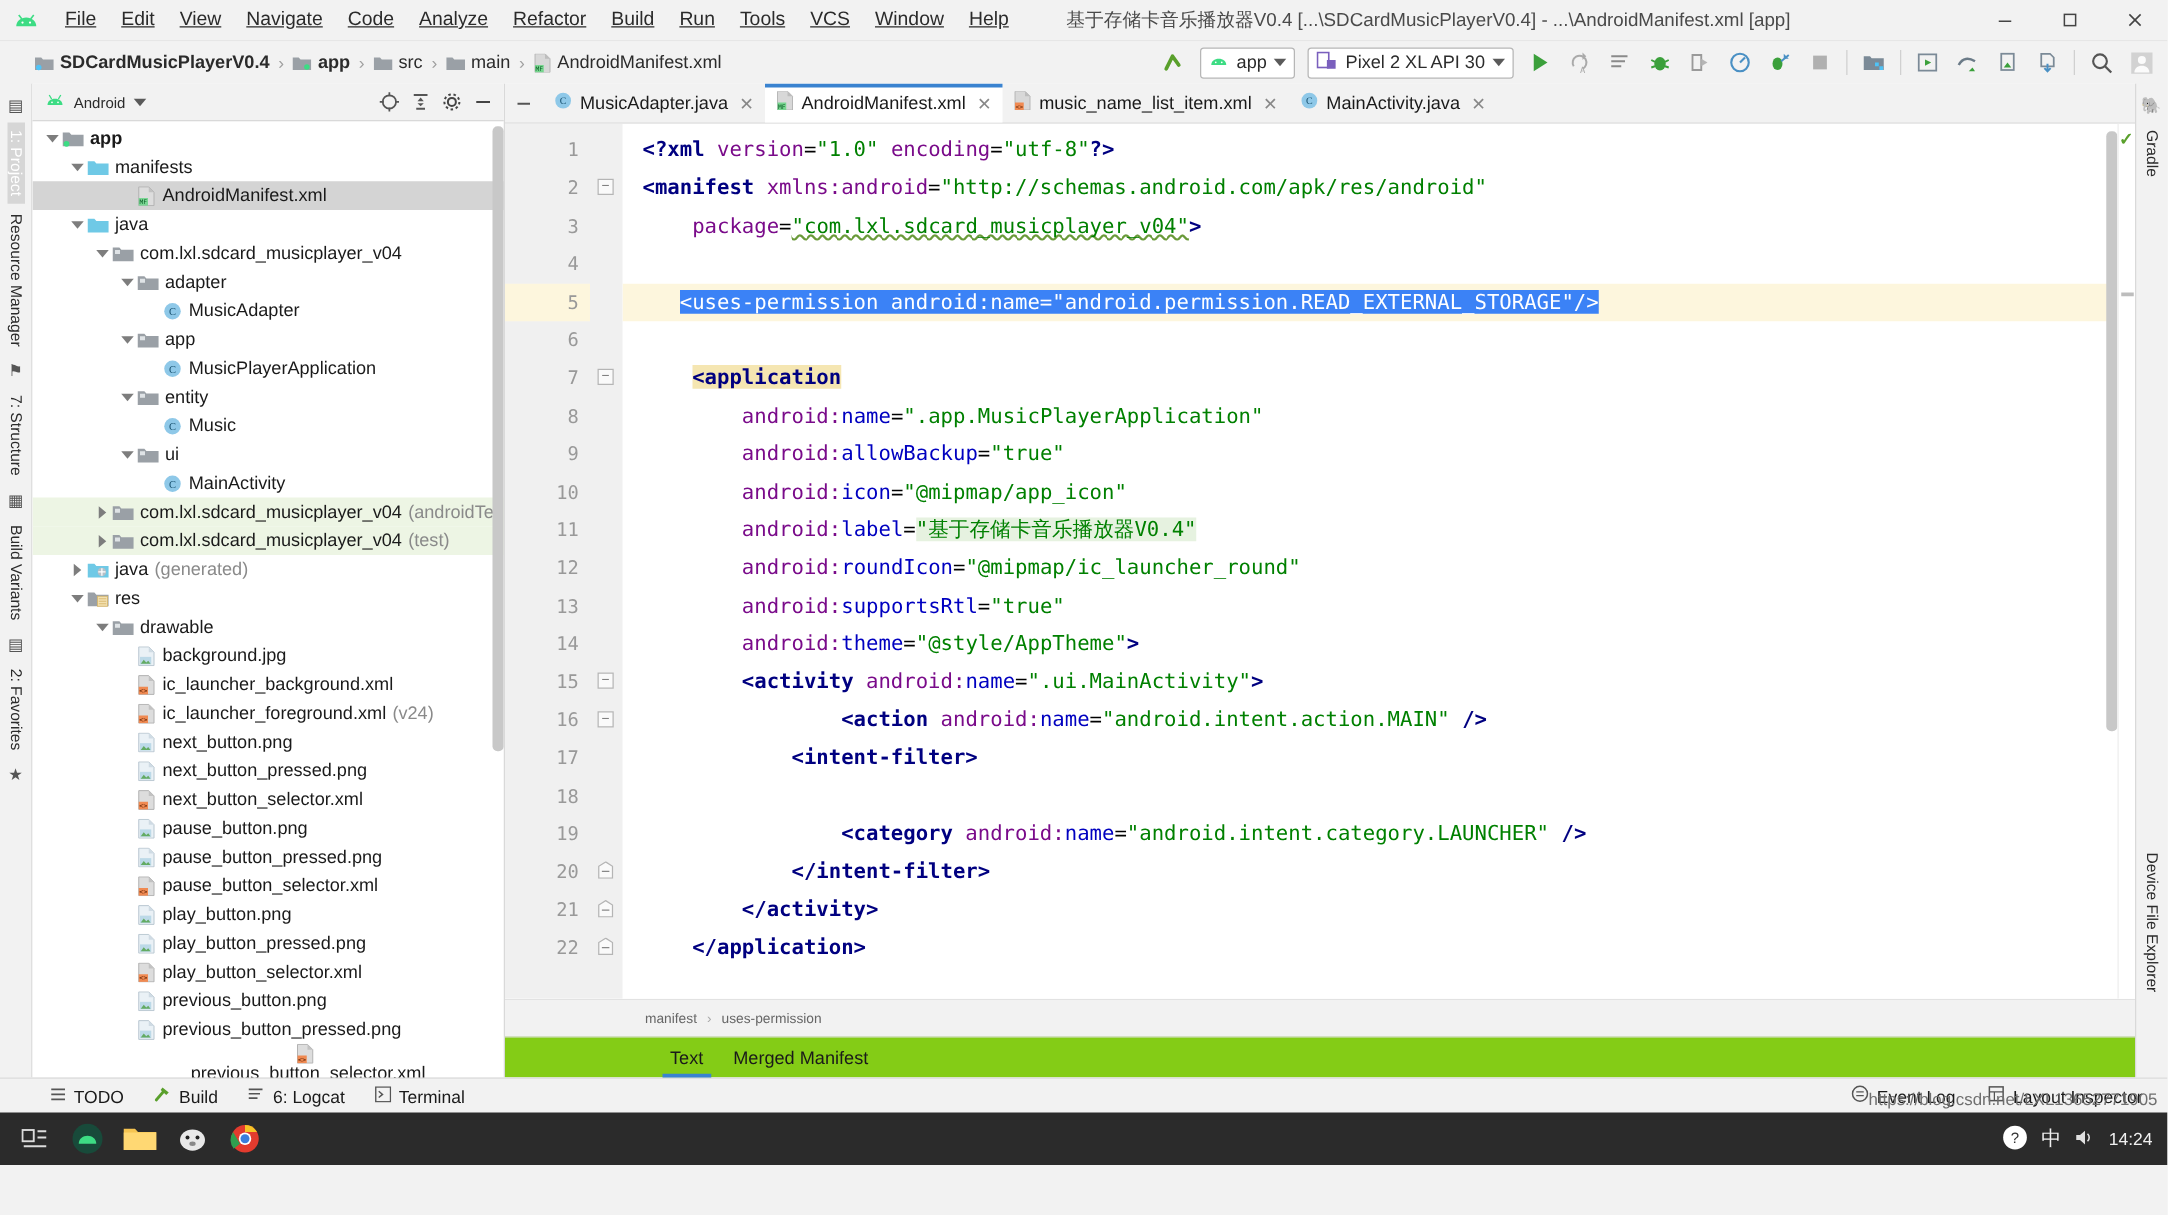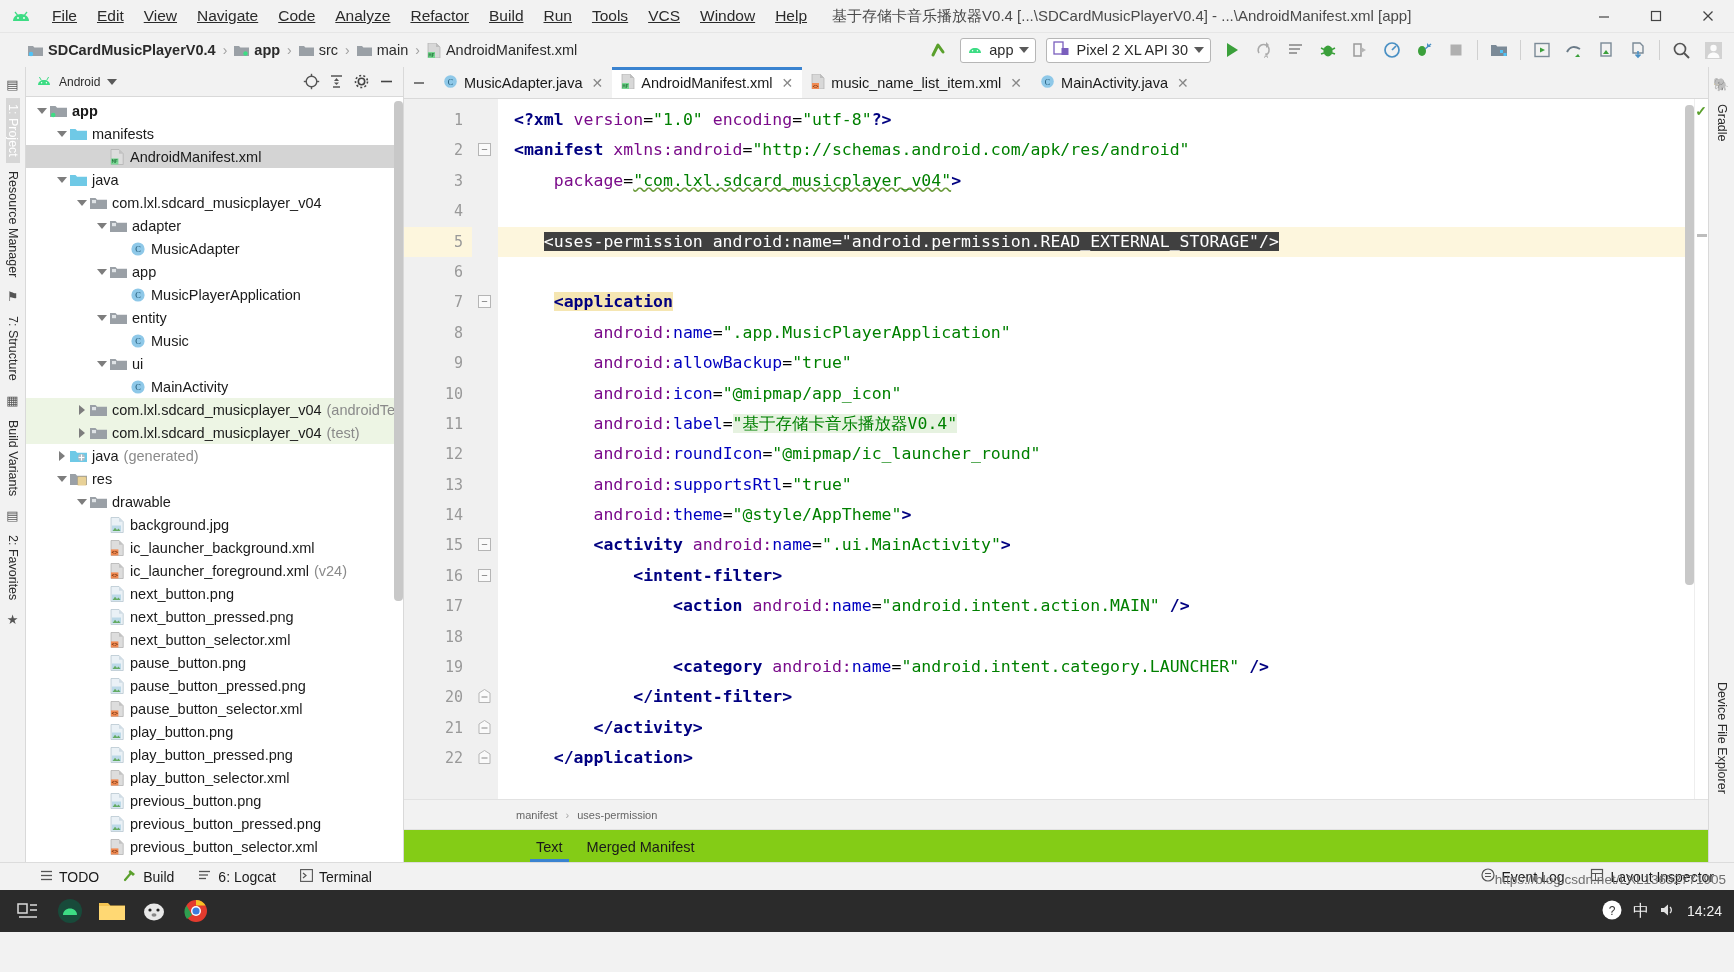--- a/index.html
+++ b/index.html
@@ -28,21 +28,21 @@
   .droid-logo { width: 22px; height: 16px; margin-right: 10px; }
   .menu { display: flex; align-items: center; gap: 0px; }
   .menu-item {
     font-size: 15.5px; color: #2b2b2b;
     padding: 3px 10px;
     white-space: nowrap;
   }
   .menu-item u { text-decoration: underline; }
   .win-title {
     font-size: 15px; color: #4a4a4a;
-    margin-left: 15px; white-space: nowrap;
+    margin-left: 36px; white-space: nowrap;
   }
   .win-buttons {
     margin-left: auto; display: flex; align-items: center;
     height: 100%;
   }
   .win-btn {
     width: 52px; height: 33px;
     display: flex; align-items: center; justify-content: center;
     font-size: 16px; color: #444;
   }
@@ -195,21 +195,21 @@
     position:absolute; left:6px; top:7px; width:13px; height:14px;
   }
 
   .code {
     flex: 1; padding-top: 6px; padding-left: 16px;
     font-family: "DejaVu Sans Mono", monospace; font-size: 16.5px;
     position: relative; overflow: hidden; min-width:0;
   }
   .cline { height: 30.4px; line-height: 30.4px; white-space: pre; }
   .cline.cur { background: #fdf6dd; margin-left:-16px; padding-left:16px;}
-  .sel { background: #404040; color: #fff; }
+  .sel { background: #3b82f6; color: #fff; }
   .hl-brace { background: #f5e6b2; }
   .hl-green { background: #e6f2e0; }
 
   .k-tag { color: #000080; font-weight: bold; }
   .k-attr { color: #7a0b8a; }
   .k-val { color: #008000; }
   .k-eq { color: #000000; }
   .k-pi { color: #000080; font-weight: bold; }
   .k-pi-attr { color: #7a0b8a; }
   .k-prefix { color: #0000c0; }
@@ -943,21 +943,21 @@
             <span class="ficon">
               <svg width="15" height="16" viewBox="0 0 15 16">
                 <path d="M1 0.5h8l4.2 4.2V15.5H1z" fill="#eaf1f6" stroke="#b8c6d0" stroke-width="0.8"></path>
                 <path d="M9 0.5l4.2 4.2H9z" fill="#cfdbe4"></path>
                 <rect x="2" y="8.5" width="9" height="6" fill="#bcd9e8"></rect>
                 <path d="M2.6 14 L5 10.8 L7 13 L8.6 11.5 L10.4 14z" fill="#63ab63"></path>
               </svg>
             </span>
             <span class="lbl">previous_button_pressed.png</span>
           </div>
-          <div class="row" style="padding-left: 68px;">
+          <div class="row" style="padding-left: 68px; flex-direction: column;">
             <span class="tw"></span>
             <span class="ficon">
               <svg width="15" height="16" viewBox="0 0 15 16">
                 <path d="M1 0.5h8l4.2 4.2V15.5H1z" fill="#dddddd" stroke="#b2b2b2" stroke-width="0.8"></path>
                 <path d="M9 0.5l4.2 4.2H9z" fill="#c2c2c2"></path>
                 <rect x="1" y="9.4" width="7.4" height="6.1" fill="#f08a52"></rect>
                 <text x="4.7" y="14.4" font-size="5.4" text-anchor="middle" fill="#5c2100" font-family="monospace">&lt;&gt;</text>
               </svg>
             </span>
             <span class="lbl">previous_button_selector.xml</span>
@@ -1115,23 +1115,23 @@
           <div class="cline">        <span class="k-attr">android:</span><span class="k-prefix">label</span><span class="k-eq">=</span><span class="k-val hl-green">"基于存储卡音乐播放器V0.4"</span></div>
 
           <div class="cline">        <span class="k-attr">android:</span><span class="k-prefix">roundIcon</span><span class="k-eq">=</span><span class="k-val">"@mipmap/ic_launcher_round"</span></div>
 
           <div class="cline">        <span class="k-attr">android:</span><span class="k-prefix">supportsRtl</span><span class="k-eq">=</span><span class="k-val">"true"</span></div>
 
           <div class="cline">        <span class="k-attr">android:</span><span class="k-prefix">theme</span><span class="k-eq">=</span><span class="k-val">"@style/AppTheme"</span><span class="k-tag">&gt;</span></div>
 
           <div class="cline">        <span class="k-tag">&lt;activity</span> <span class="k-attr">android:</span><span class="k-prefix">name</span><span class="k-eq">=</span><span class="k-val">".ui.MainActivity"</span><span class="k-tag">&gt;</span></div>
 
+          <div class="cline">                <span class="k-tag">&lt;action</span> <span class="k-attr">android:</span><span class="k-prefix">name</span><span class="k-eq">=</span><span class="k-val">"android.intent.action.MAIN"</span> <span class="k-tag">/&gt;</span></div>
+
           <div class="cline">            <span class="k-tag">&lt;intent-filter&gt;</span></div>
-
-          <div class="cline">                <span class="k-tag">&lt;action</span> <span class="k-attr">android:</span><span class="k-prefix">name</span><span class="k-eq">=</span><span class="k-val">"android.intent.action.MAIN"</span> <span class="k-tag">/&gt;</span></div>
 
           <div class="cline"> </div>
 
           <div class="cline">                <span class="k-tag">&lt;category</span> <span class="k-attr">android:</span><span class="k-prefix">name</span><span class="k-eq">=</span><span class="k-val">"android.intent.category.LAUNCHER"</span> <span class="k-tag">/&gt;</span></div>
 
           <div class="cline">            <span class="k-tag">&lt;/intent-filter&gt;</span></div>
 
           <div class="cline">        <span class="k-tag">&lt;/activity&gt;</span></div>
 
           <div class="cline">    <span class="k-tag">&lt;/application&gt;</span></div>

